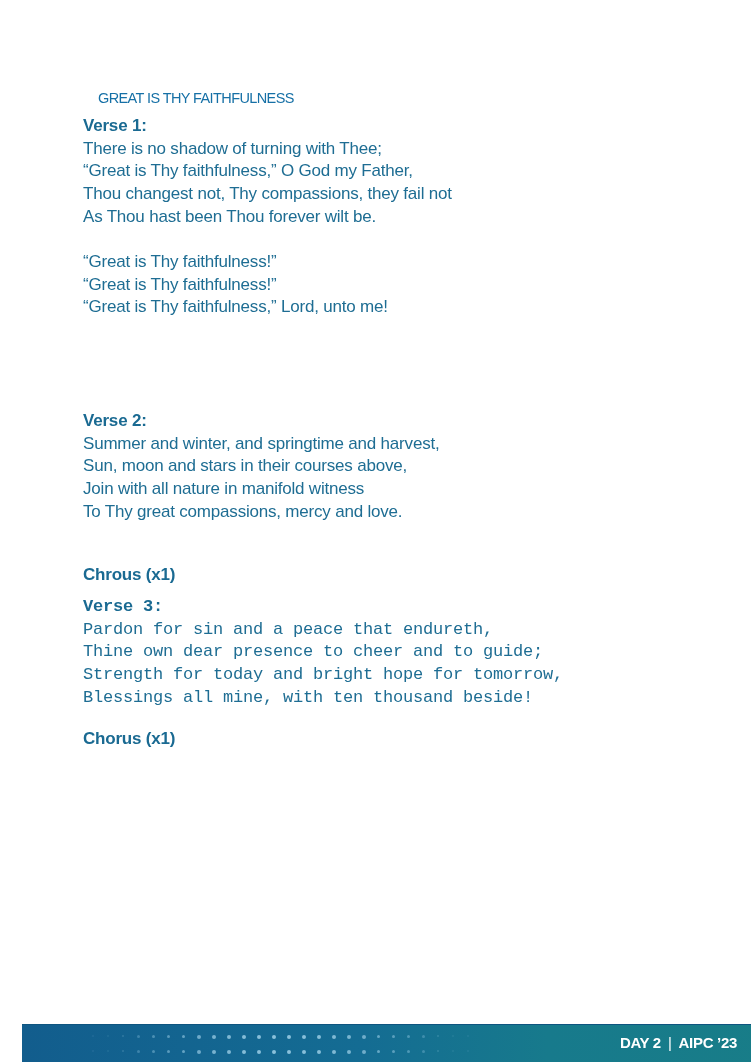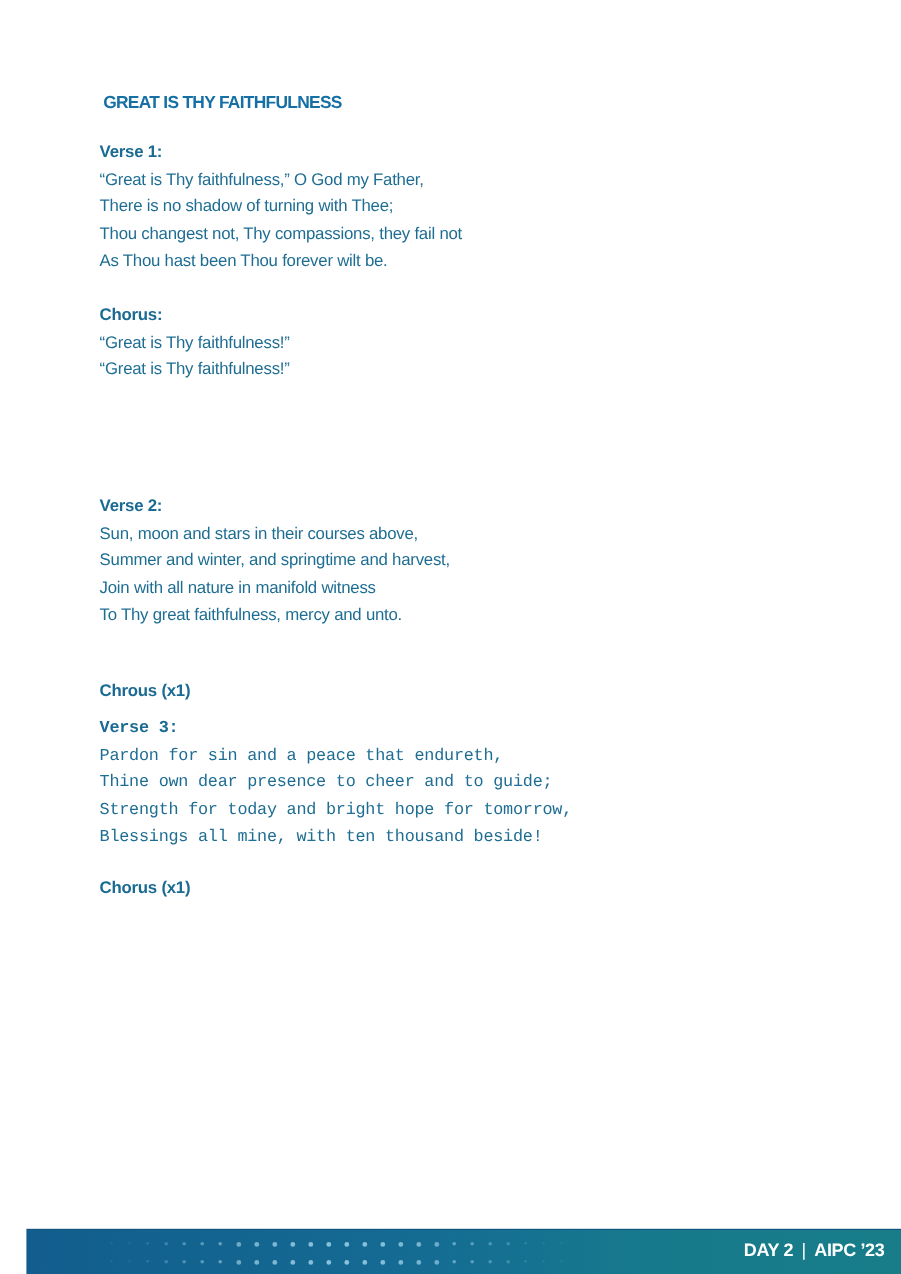--- a/index.html
+++ b/index.html
@@ -19,31 +19,31 @@
       left: 0; top: 0;
       width: 751px;
       height: 1062px;
       background: #ffffff;
     }
     .title {
       position: absolute;
       left: 82px;
       top: 74px;
       font-size: 14.5px;
-      font-weight: bold;
+      font-weight: normal;
       letter-spacing: -0.6px;
       color: #1670a6;
-      margin: 4px;
+      margin: 16px;
     }
     .section {
       position: absolute;
       left: 83px;
       margin: 0;
       color: #1e6d93;
-      font-size: 14px;
+      font-size: 17px;
       line-height: 22.7px;
       letter-spacing: -0.2px;
     }
     .section .heading {
       display: block;
       font-weight: 600;
       color: #1a6a92;
     }
     .section .line {
       display: block;
@@ -97,38 +97,38 @@
   </style>
 </head>
 <body>
 
 <div class="page">
 
   <h1 class="title">GREAT IS THY FAITHFULNESS</h1>
 
   <div class="section" style="top:115px;">
     <span class="heading">Verse 1:</span>
+    <span class="line">There is no shadow of turning with Thee;</span>
     <span class="line">“Great is Thy faithfulness,” O God my Father,</span>
-    <span class="line">There is no shadow of turning with Thee;</span>
     <span class="line">Thou changest not, Thy compassions, they fail not</span>
     <span class="line">As Thou hast been Thou forever wilt be.</span>
   </div>
 
   <div class="section" style="top:251px;">
-    <span class="heading">Chorus:</span>
     <span class="line">“Great is Thy faithfulness!”</span>
     <span class="line">“Great is Thy faithfulness!”</span>
+    <span class="line">“Great is Thy faithfulness,” Lord, unto me!</span>
   </div>
 
   <div class="section" style="top:410px;">
     <span class="heading">Verse 2:</span>
+    <span class="line">Summer and winter, and springtime and harvest,</span>
     <span class="line">Sun, moon and stars in their courses above,</span>
-    <span class="line">Summer and winter, and springtime and harvest,</span>
     <span class="line">Join with all nature in manifold witness</span>
-    <span class="line">To Thy great faithfulness, mercy and unto.</span>
+    <span class="line">To Thy great compassions, mercy and love.</span>
   </div>
 
   <div class="section" style="top:564px;">
     <span class="heading">Chrous (x1)</span>
   </div>
 
   <div class="section" style="top:596px;font-family:Liberation Mono, monospace;">
     <span class="heading">Verse 3:</span>
     <span class="line">Pardon for sin and a peace that endureth,</span>
     <span class="line">Thine own dear presence to cheer and to guide;</span>

